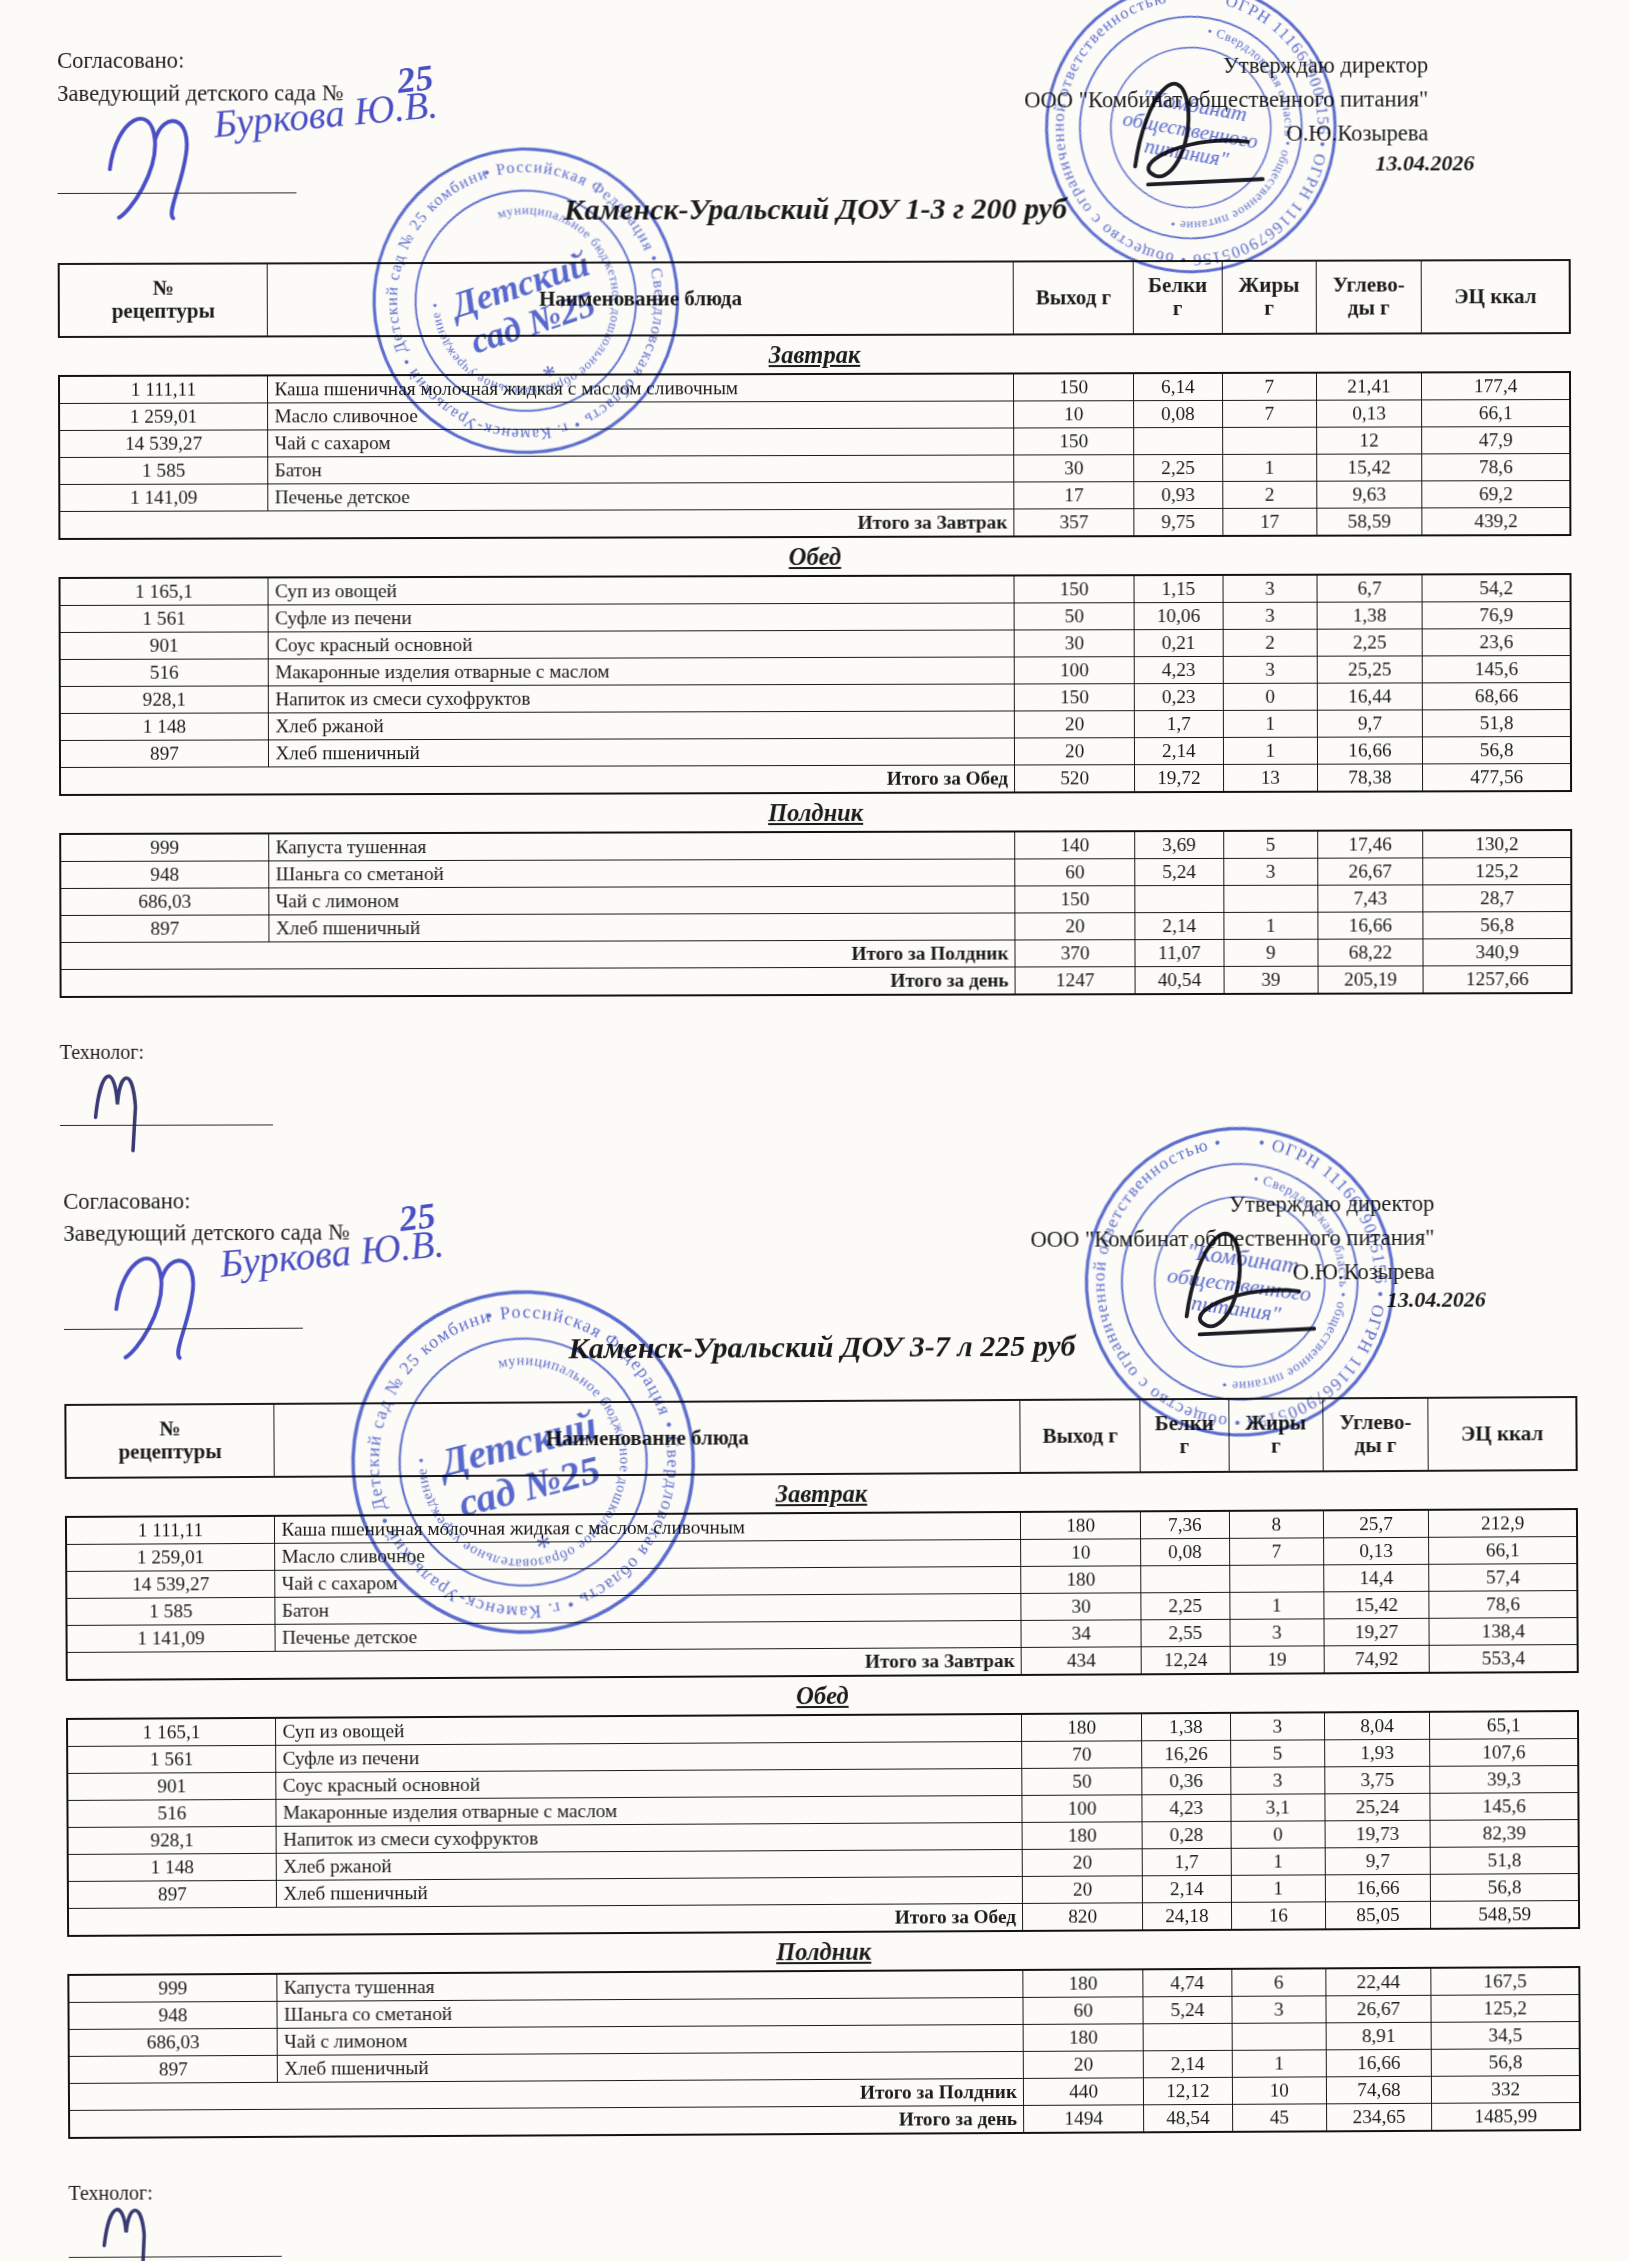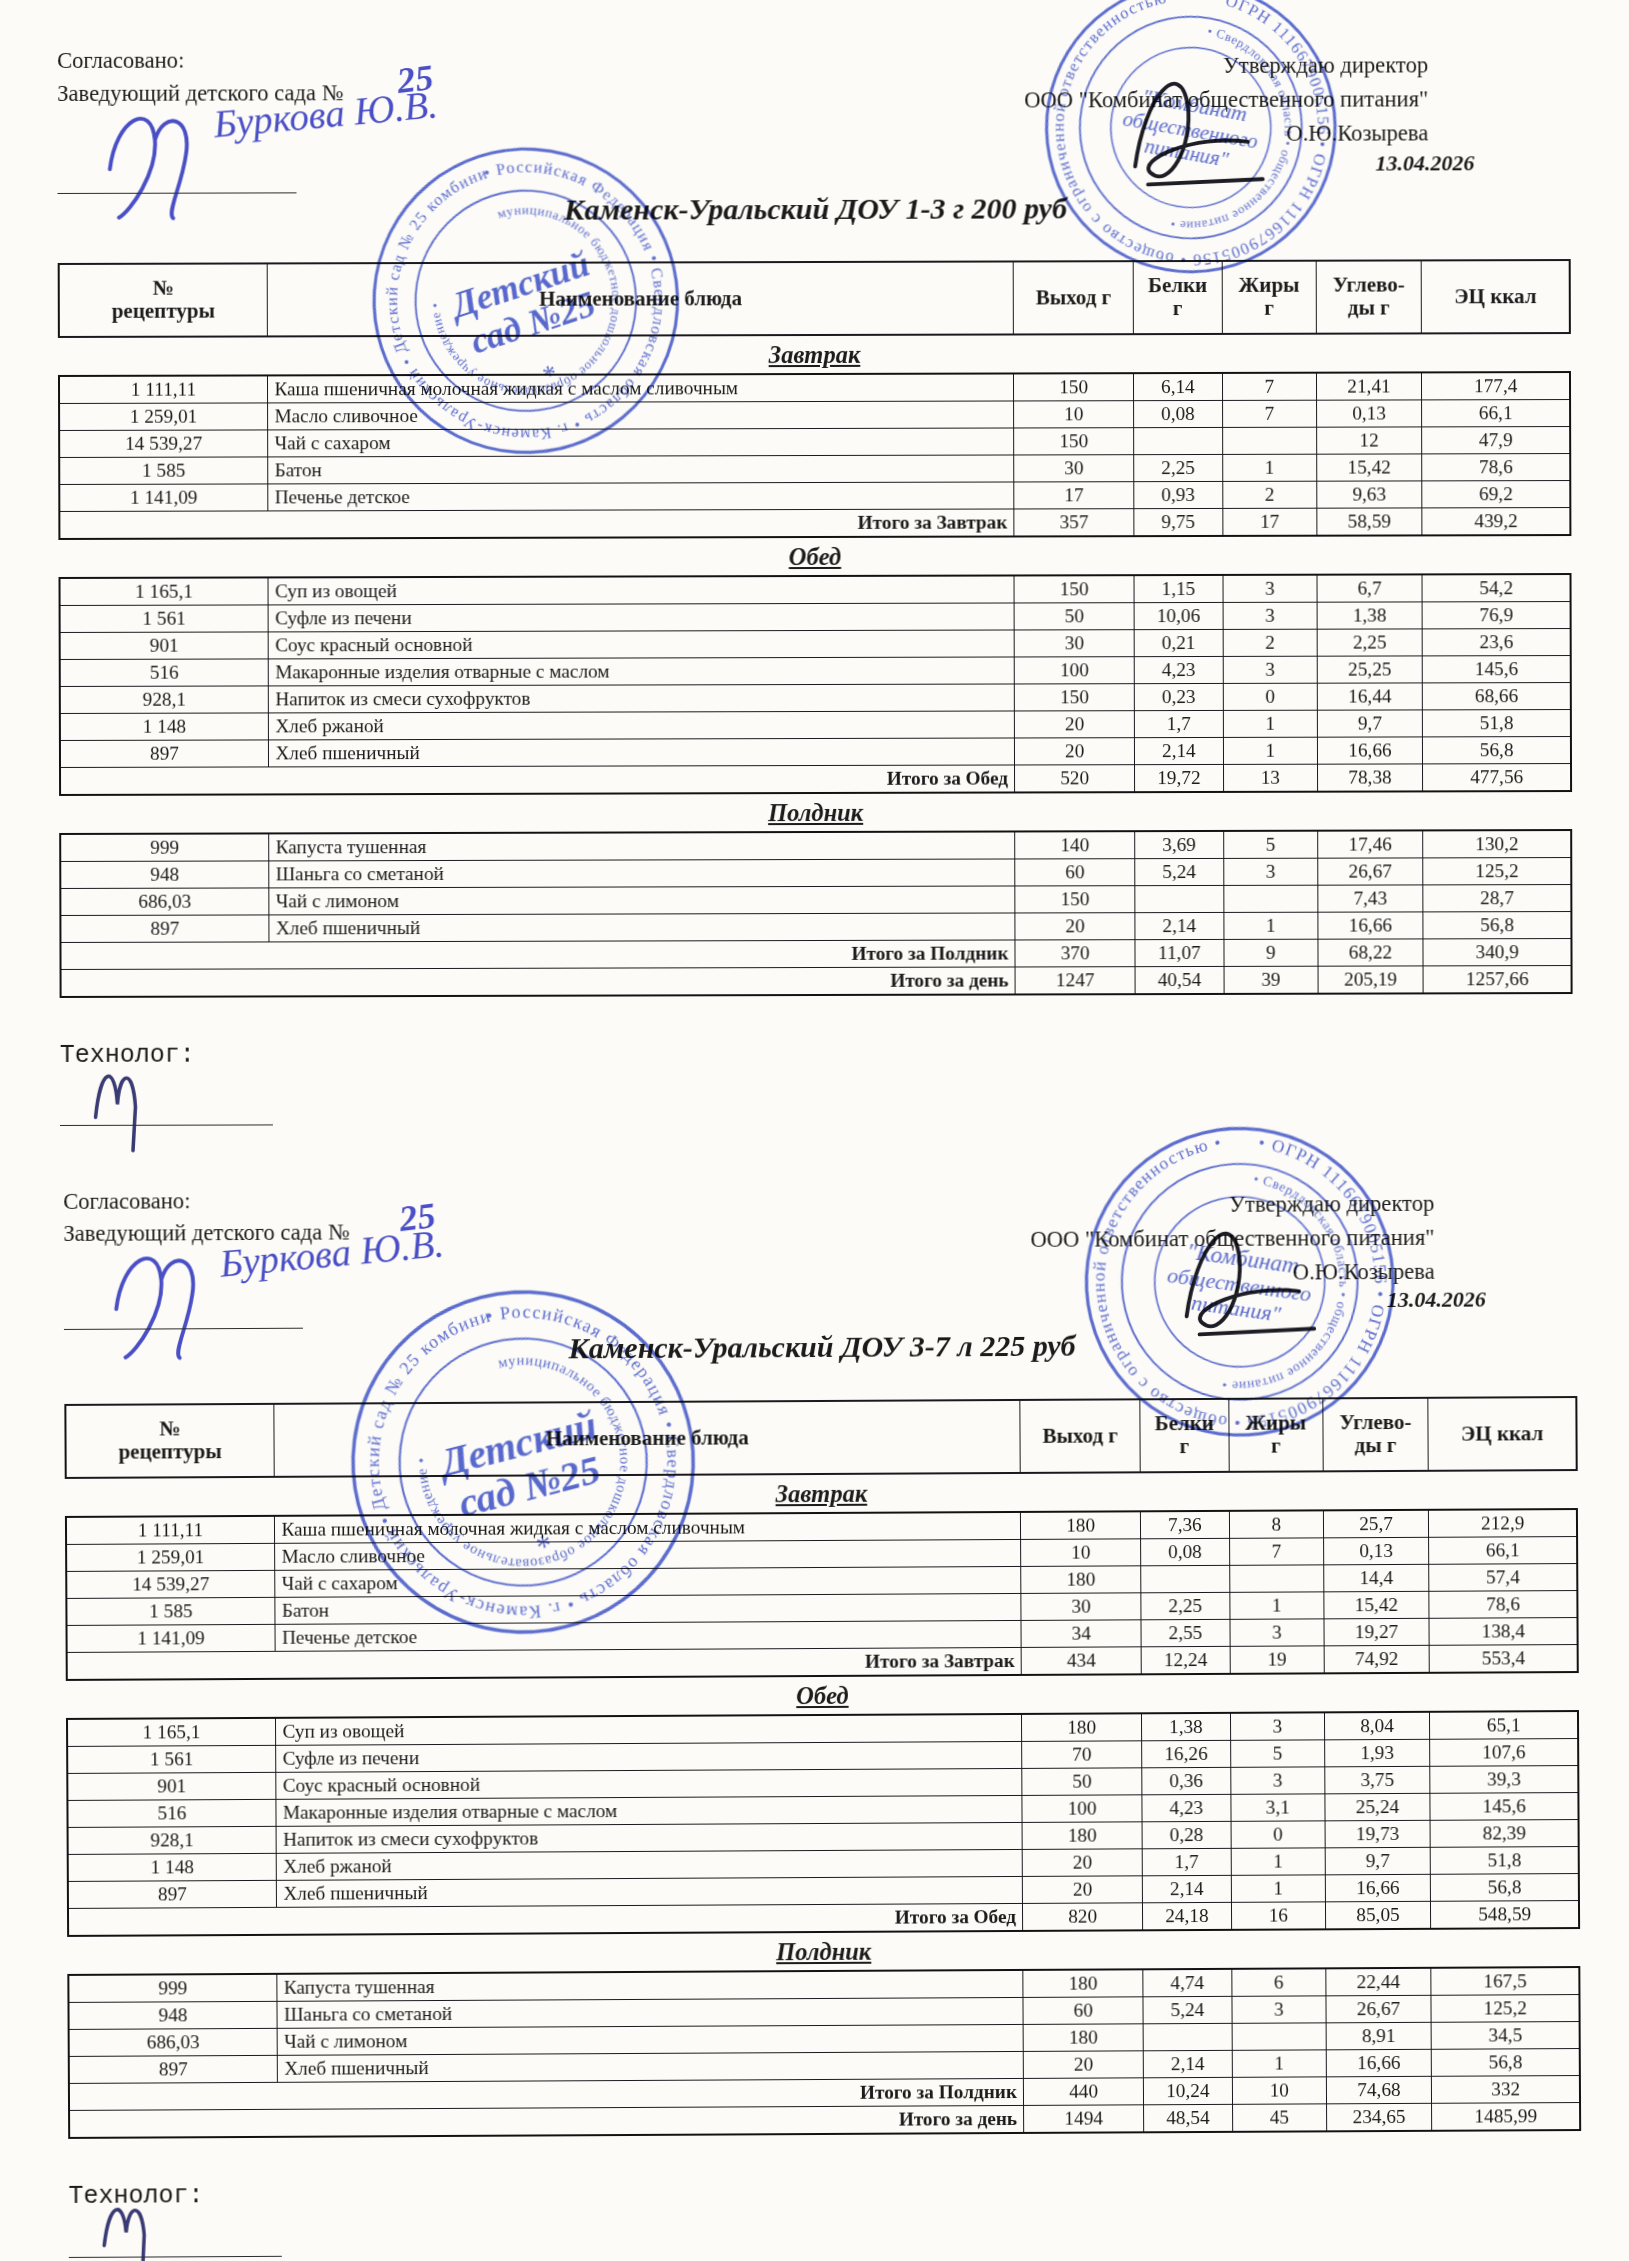--- a/index.html
+++ b/index.html
@@ -7,21 +7,21 @@
         font-family:"Liberation Serif","DejaVu Serif",serif;color:#1b1b1b;}
   .abs{position:absolute;}
   .doc-line{font-size:22.6px;white-space:nowrap;}
   .approve{text-align:right;font-size:22.6px;line-height:34px;white-space:nowrap;}
   .date{font-size:22px;font-weight:bold;font-style:italic;white-space:nowrap;}
   .menu-title{width:100%;text-align:center;font-size:30px;font-weight:bold;font-style:italic;white-space:nowrap;}
   .sig-line{border-top:1.9px solid #2b2b2b;width:239px;height:0;}
   .handwritten{color:#4a4fc6;font-style:italic;}
   .hand-num{font-size:36px;transform:rotate(-7deg);font-weight:bold;}
   .sig-name{font-size:39px;transform:rotate(-5deg);white-space:nowrap;}
-  .tech-label{font-size:25px;font-family:Liberation Mono, monospace;}
+  .tech-label{font-size:20px;}
   .menu-wrap{width:1513px;}
   .menu-table{border-collapse:collapse;width:100%;table-layout:fixed;border:2.6px solid #121215;background:transparent;}
   .menu-table th,.menu-table td{border:1.6px solid #1a1a1e;}
   .menu-table th{border-top-width:2.6px;border-bottom-width:2.6px;font-size:21px;font-weight:bold;
       white-space:pre-line;text-align:center;vertical-align:middle;height:68px;line-height:1.12;padding:1.3px 2.6px;}
   .menu-table td{height:26px;font-size:19.3px;vertical-align:middle;padding:0 6.4px;
       border-top-width:1.9px;border-bottom-width:1.9px;}
   .c-code{text-align:center;}
   .c-dish{text-align:left;}
   .c-num{text-align:center;}
@@ -592,21 +592,21 @@
                 <td class="c-dish">Хлеб пшеничный</td>
                 <td class="c-num">20</td>
                 <td class="c-num">2,14</td>
                 <td class="c-num">1</td>
                 <td class="c-num">16,66</td>
                 <td class="c-num">56,8</td>
               </tr>
               <tr>
                 <td colspan="2" class="c-total-label">Итого за Полдник</td>
                 <td class="c-num">440</td>
-                <td class="c-num">10,24</td>
+                <td class="c-num">12,12</td>
                 <td class="c-num">10</td>
                 <td class="c-num">74,68</td>
                 <td class="c-num">332</td>
               </tr>
               <tr>
                 <td colspan="2" class="c-total-label">Итого за день</td>
                 <td class="c-num">1494</td>
                 <td class="c-num">48,54</td>
                 <td class="c-num">45</td>
                 <td class="c-num">234,65</td>

